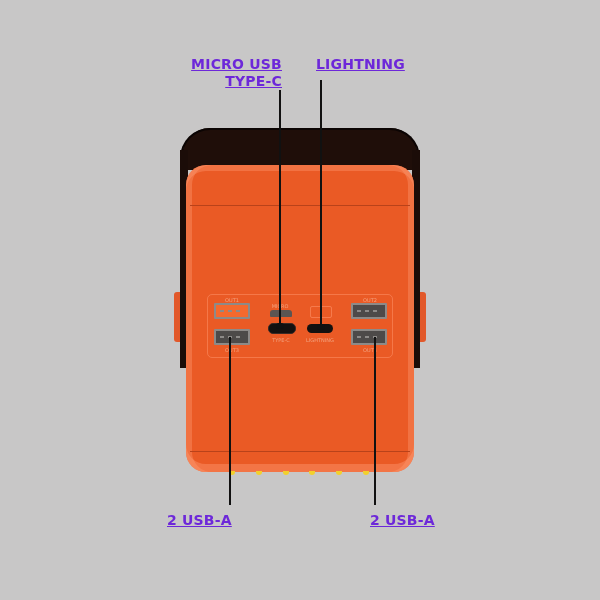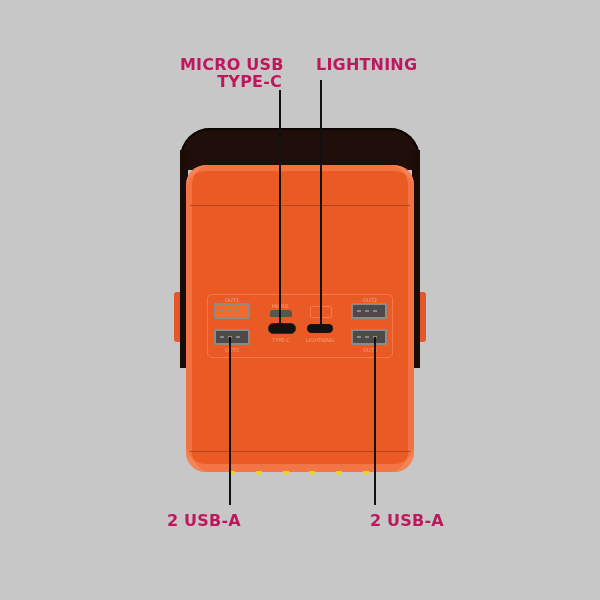--- a/index.html
+++ b/index.html
@@ -1,18 +1,18 @@
 <!DOCTYPE html>
 <html><head>
 <meta charset="utf-8">
 <style>
   html,body{margin:0;padding:0;}
   body{width:600px;height:600px;background:#c8c7c7;position:relative;overflow:hidden;font-family:"DejaVu Sans","Liberation Sans",sans-serif;}
   .abs{position:absolute;}
-  .label{position:absolute;font-weight:bold;font-size:16px;color:#be185d;letter-spacing:0.2px;line-height:17px;white-space:nowrap;}
+  .label{position:absolute;font-weight:bold;font-size:14px;color:#6d28d9;letter-spacing:0.2px;line-height:17px;white-space:nowrap;text-decoration:underline;}
   .line{position:absolute;background:#111;width:2px;}
   .handle-top{left:182px;top:128px;width:236px;height:42px;background:#1f0e09;border-radius:28px 28px 0 0;}
   .clip{width:12px;height:50px;background:#e2582a;border-radius:3px;}
   .clip-dark{width:7px;height:66px;background:#1a0d09;border-radius:2px;}
   
   .body{left:186px;top:165px;width:228px;height:307px;background:#ea5a25;border-radius:20px;
     box-shadow:inset 6px 0 0 rgba(255,160,120,0.35), inset -6px 0 0 rgba(255,160,120,0.35), inset 0 6px 0 rgba(255,150,110,0.4), inset 0 -8px 0 rgba(255,150,110,0.45);}
   .seam{left:190px;width:220px;height:1px;background:#b9421a;}
   .panel{left:207px;top:294px;width:186px;height:64px;border:1px solid rgba(255,150,110,0.5);border-radius:5px;box-sizing:border-box;}
   .port-label{position:absolute;font-size:5px;color:#f3a27f;text-align:center;width:40px;}

